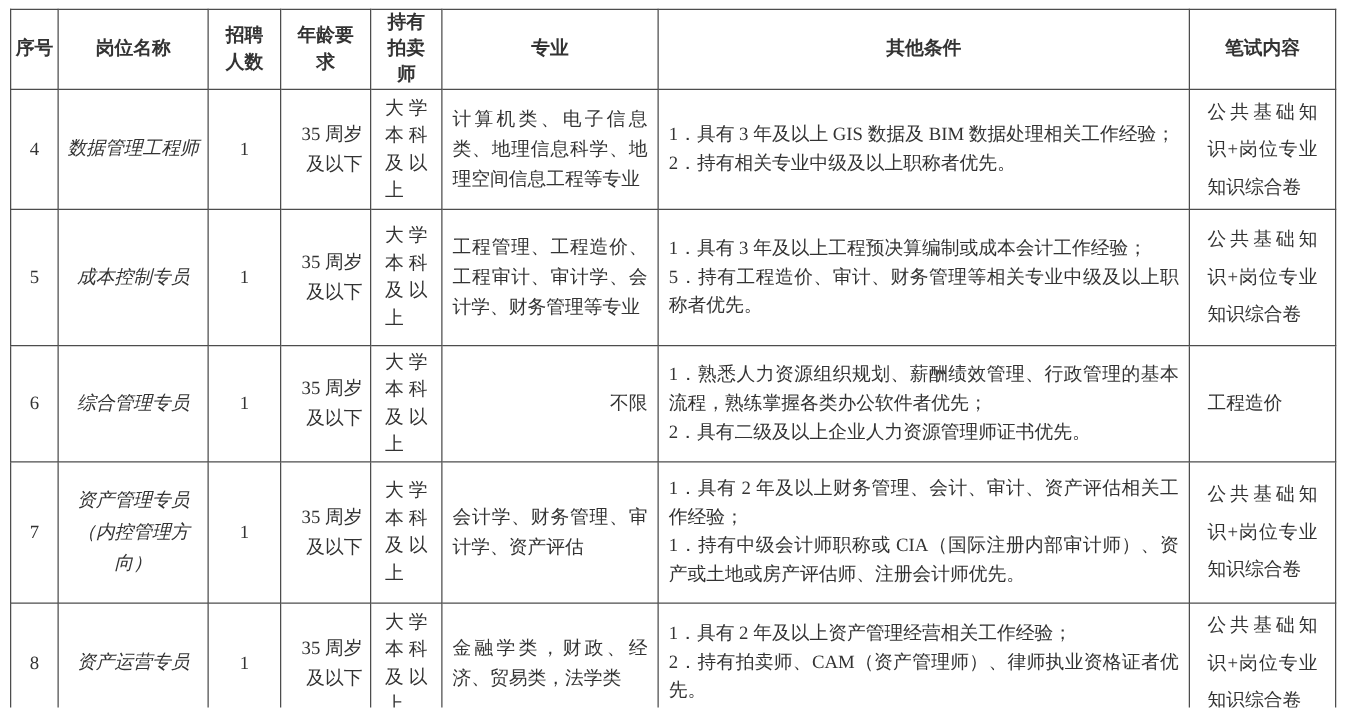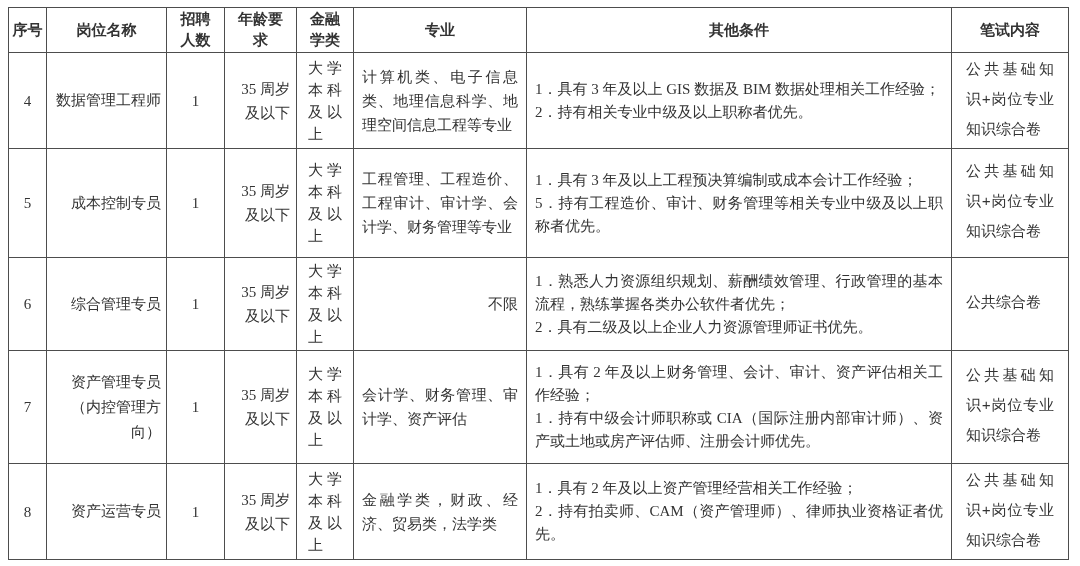--- a/index.html
+++ b/index.html
@@ -51,23 +51,24 @@
   }
   th.th-no   { padding: 0 1px; margin-left: 11px; }
   th.th-wide { padding: 0 4px; }
   
   td.c {
     text-align: center;
     padding: 2px 4px;
     line-height: 22px;
   }
   td.pos {
-    text-align: right;
+    text-align: center;
     padding: 2px 5px;
     line-height: 25px;
+    font-style: italic;
   }
   td.age {
     text-align: right;
     padding: 2px 6px;
     line-height: 24px;
   }
   td.edu {
     text-align: justify;
     text-align-last: auto;
     padding: 2px 11px;
@@ -83,21 +84,20 @@
     text-align: justify;
     padding: 3px 8px;
     line-height: 23px;
     font-family: Liberation Serif, serif;
   }
   td.cond div { text-align: justify; }
   td.exam {
     text-align: justify;
     padding: 2px 14px;
     line-height: 30px;
-    font-family: Liberation Mono, monospace;
   }
 </style>
 </head>
 <body>
 
 <div class="page">
   <table class="jobs">
     <colgroup>
       <col class="w-no">
         <col class="w-pos">
@@ -107,21 +107,21 @@
         <col class="w-major">
         <col class="w-cond">
         <col class="w-exam">
     </colgroup>
     <thead>
       <tr class="h-head">
         <th class="th-no">序号</th>
         <th class="th-wide">岗位名称</th>
         <th>招聘人数</th>
         <th>年龄要求</th>
-        <th>金融学类</th>
+        <th>持有拍卖师</th>
         <th class="th-wide">专业</th>
         <th class="th-wide">其他条件</th>
         <th class="th-wide">笔试内容</th>
       </tr>
     </thead>
     <tbody>
       <tr class="h-r0">
         <td class="c">4</td>
         <td class="pos">数据管理工程师</td>
         <td class="c">1</td>
@@ -151,21 +151,21 @@
         <td class="c">6</td>
         <td class="pos">综合管理专员</td>
         <td class="c">1</td>
         <td class="age">35 周岁及以下</td>
         <td class="edu">大学本科及以上</td>
         <td class="major nolimit">不限</td>
         <td class="cond">
           <div>1．熟悉人力资源组织规划、薪酬绩效管理、行政管理的基本流程，熟练掌握各类办公软件者优先；</div>
           <div>2．具有二级及以上企业人力资源管理师证书优先。</div>
         </td>
-        <td class="exam">公共综合卷</td>
+        <td class="exam">工程造价</td>
       </tr>
       <tr class="h-r3">
         <td class="c">7</td>
         <td class="pos">资产管理专员（内控管理方向）</td>
         <td class="c">1</td>
         <td class="age">35 周岁及以下</td>
         <td class="edu">大学本科及以上</td>
         <td class="major">会计学、财务管理、审计学、资产评估</td>
         <td class="cond">
           <div>1．具有 2 年及以上财务管理、会计、审计、资产评估相关工作经验；</div>

